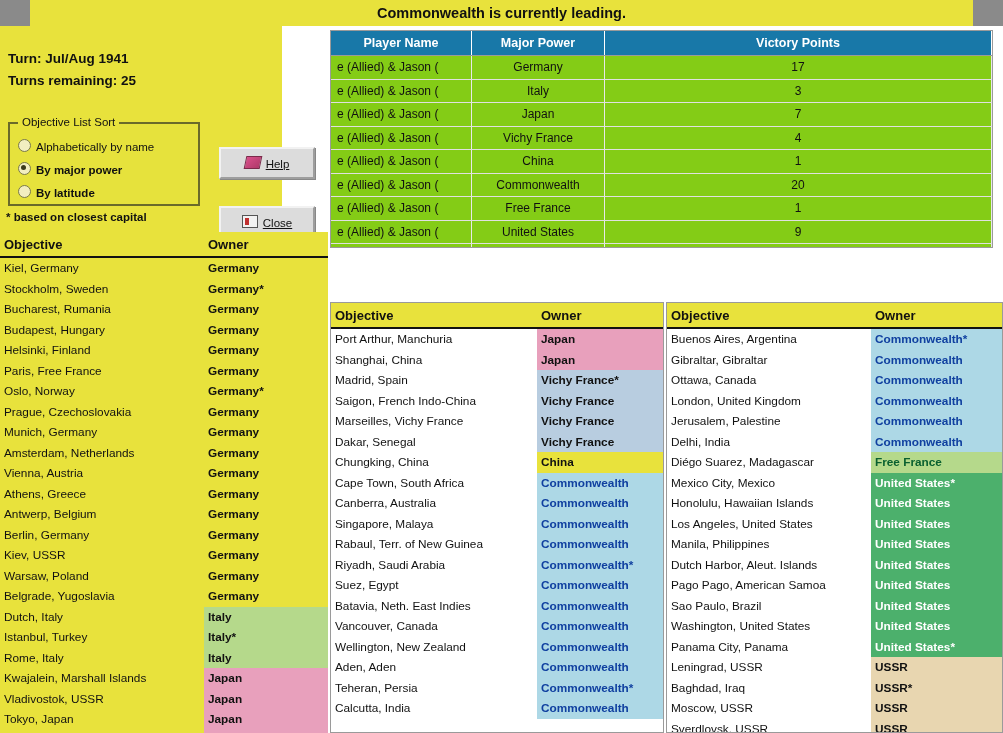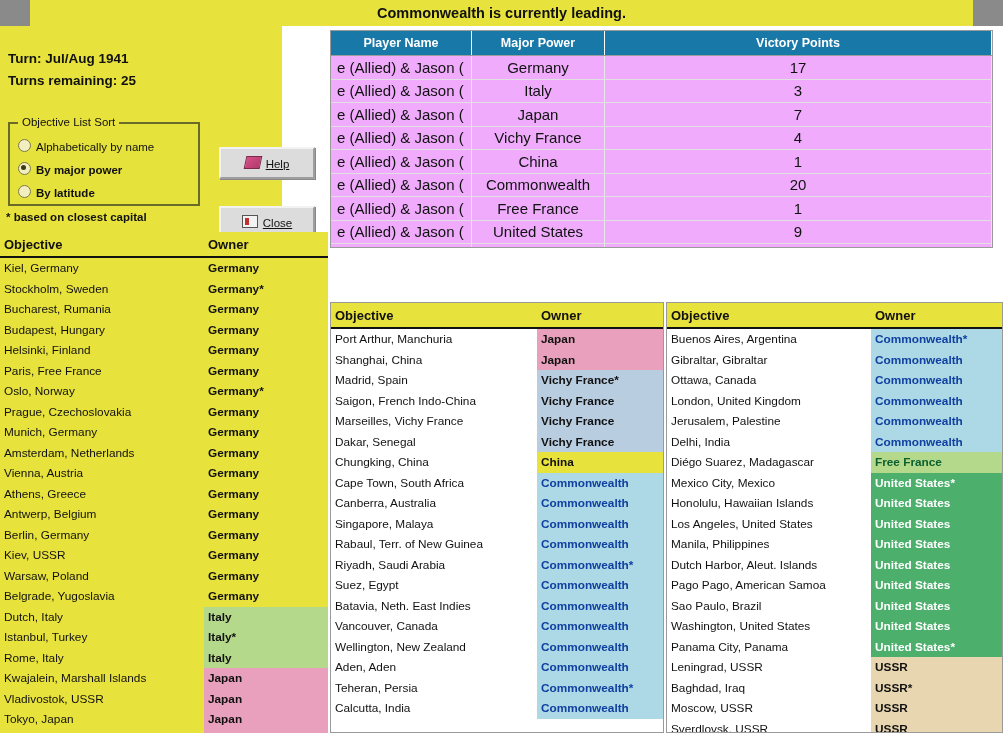--- a/index.html
+++ b/index.html
@@ -212,26 +212,26 @@
     background: #1878a8;
     color: #fff;
     font-weight: bold;
     font-size: 12.5px;
     height: 22px;
     border-right: 1px solid #fff;
     border-bottom: 1px solid #9a9a9a;
   }
   .vp-table td {
     height: 20.5px;
-    font-size: 15px;
+    font-size: 12px;
     color: #111;
     text-align: center;
     border-bottom: 1px solid #e0e0e0;
     border-right: 1px solid #e8e8e8;
-    background: #f0abfc;
+    background: #84cc16;
   }
   .vp-table td.pname { text-align: left; padding-left: 6px; }
   .vp-col-1 { width: 138px; }
   .vp-col-2 { width: 130px; }
 
   
   .mid-panel {
     position: absolute;
     left: 330px; top: 302px;
     width: 334px;

